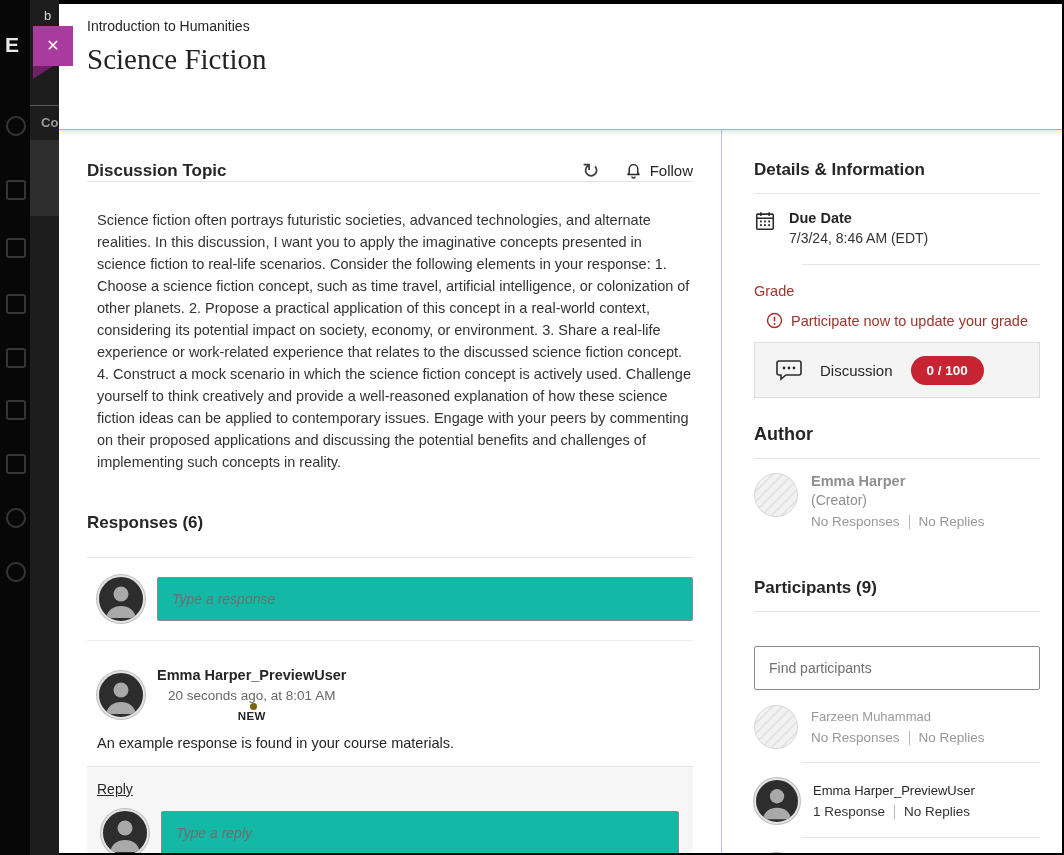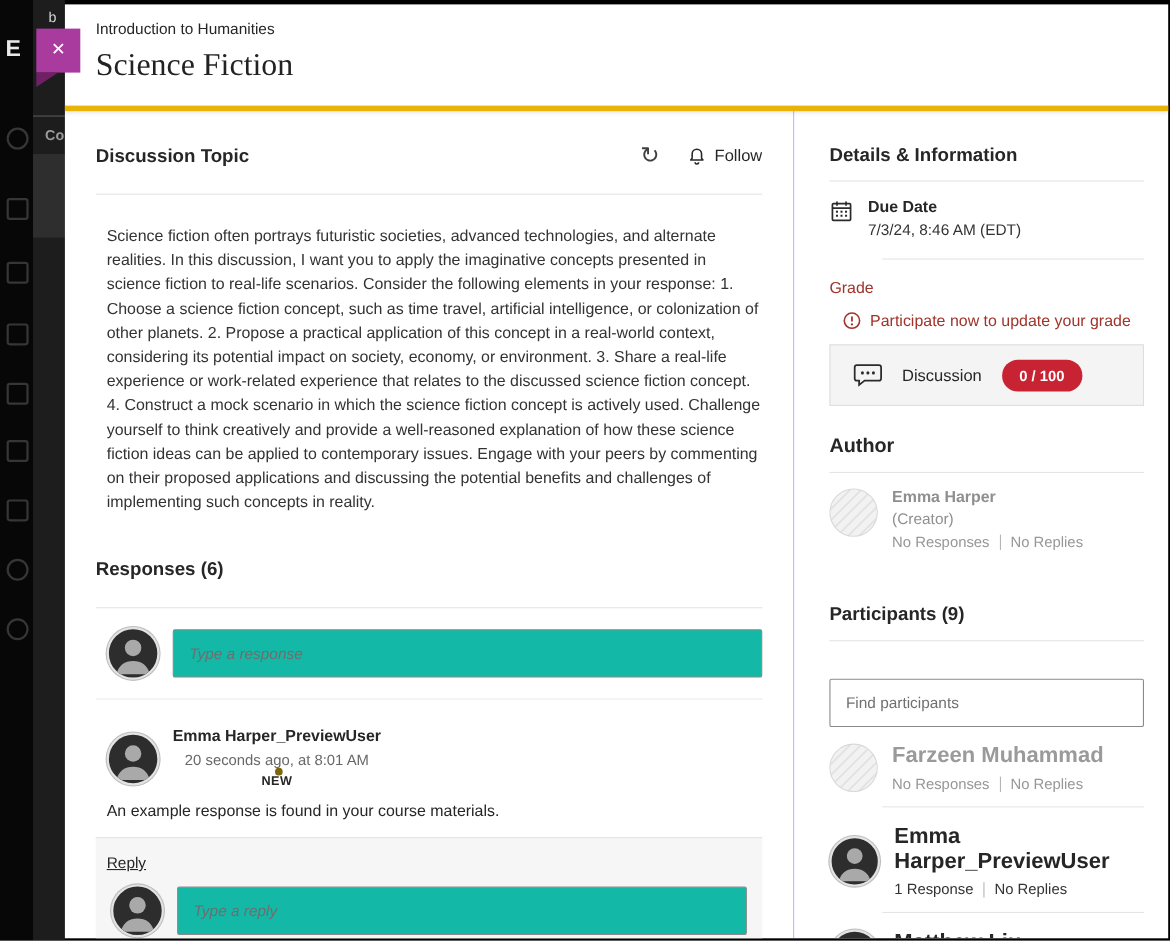--- a/index.html
+++ b/index.html
@@ -21,30 +21,30 @@
   
   .close-btn{position:absolute;left:33px;top:26px;width:40px;height:40px;background:#a83b9d;
              border:none;color:#fff;font-size:16px;line-height:40px;text-align:center;
              cursor:pointer;z-index:20;padding:0;}
   .close-fold{position:absolute;left:33px;top:66px;width:0;height:0;z-index:20;
               border-top:13px solid #6f2066;border-right:20px solid transparent;}
 
   
   .panel{position:absolute;left:59px;top:4px;right:2px;bottom:2px;background:#fff;
          display:flex;flex-direction:column;z-index:5;}
-  .panel-header{height:97px;box-sizing:border-box;padding:14px 28px 0;position:relative;z-index:3;
-                border-bottom:5px solid #eab308;box-shadow:0 2px 4px rgba(0,0,0,.12);}
+  .panel-header{height:126px;box-sizing:border-box;padding:14px 28px 0;position:relative;z-index:3;
+                border-bottom:1px solid #eab308;box-shadow:0 2px 4px rgba(0,0,0,.12);}
   .breadcrumb{font-size:14px;color:#262626;}
   .page-title{margin:9px 0 0;font-family:"Liberation Serif",serif;font-weight:500;
               font-size:29px;color:#222;}
   .panel-body{flex:1;display:flex;overflow:hidden;}
 
   
   .main-col{flex:1;padding:0 28px;overflow:hidden;}
-  .topic-header{margin-top:30px;display:flex;align-items:center;padding-bottom:24px;
+  .topic-header{margin-top:30px;display:flex;align-items:center;
                 border-bottom:1px solid #e4e4e4;}
   .topic-heading{flex:1;margin:0;font-size:17px;font-weight:bold;color:#262626;}
   .refresh-btn{background:none;border:none;font-size:21px;color:#3f3f3f;margin-right:24px;
                cursor:pointer;padding:0;line-height:1;}
   .follow-btn{background:none;border:none;display:flex;align-items:center;gap:7px;
               font-size:15px;color:#262626;cursor:pointer;padding:0;font-family:inherit;}
   .topic-body{margin:27px 0 0 10px;max-width:596px;font-size:14.5px;line-height:22px;color:#333;}
   .responses-heading{margin:40px 0 0;font-size:17px;font-weight:bold;padding-bottom:24px;
                      border-bottom:1px solid #e4e4e4;}
   .composer{display:flex;align-items:center;gap:12px;padding:17px 0 17px 10px;
@@ -91,21 +91,21 @@
   .a-name{font-size:14.5px;font-weight:bold;color:#8f8f8f;}
   .a-role{font-size:14px;color:#8f8f8f;margin-top:3px;}
   .stats{display:flex;align-items:center;gap:9px;font-size:13.5px;color:#333;margin-top:6px;}
   .stats.muted{color:#979797;}
   .vsep{width:1px;height:14px;background:#b5b5b5;}
   .find-input{margin-top:34px;width:100%;height:44px;box-sizing:border-box;
               border:1px solid #8a8a8a;border-radius:2px;padding:0 14px;font-size:14px;
               font-family:inherit;color:#262626;}
   .find-input::placeholder{color:#707070;}
   .participant-row{display:flex;gap:13px;align-items:center;padding:15px 0 13px;}
-  .p-name{font-size:20px;font-weight:bold;color:#262626;}
+  .p-name{font-size:13px;font-weight:normal;color:#262626;}
   .p-name.muted{color:#9a9a9a;}
 
   
   .avatar{flex:none;border-radius:50%;overflow:hidden;position:relative;}
   .avatar.sz44{width:44px;height:44px;}
   .avatar.sz42{width:42px;height:42px;}
   .avatar.dark{background:#2d2d2d;border:2px solid #e3e3e3;box-shadow:0 0 0 1px #bdbdbd;}
   .avatar.light{background:repeating-linear-gradient(135deg,#f2f2f2 0 5px,#e4e4e4 5px 7px);
                 border:1px solid #d8d8d8;}
   .avatar svg{display:block;width:100%;height:100%;}

